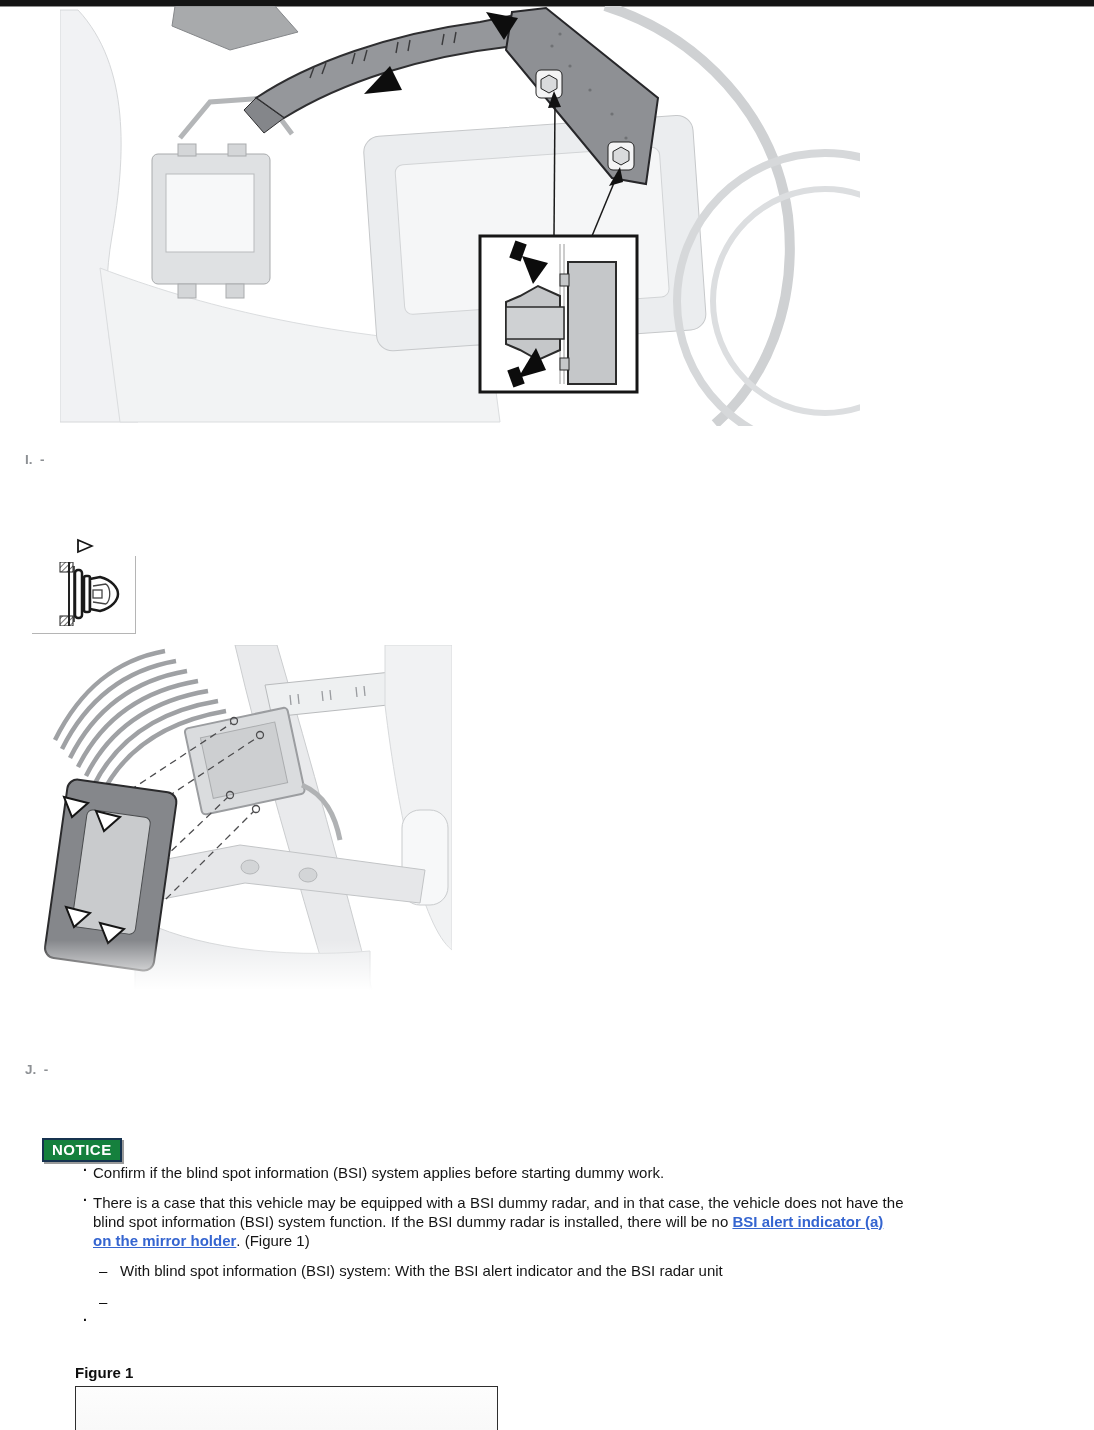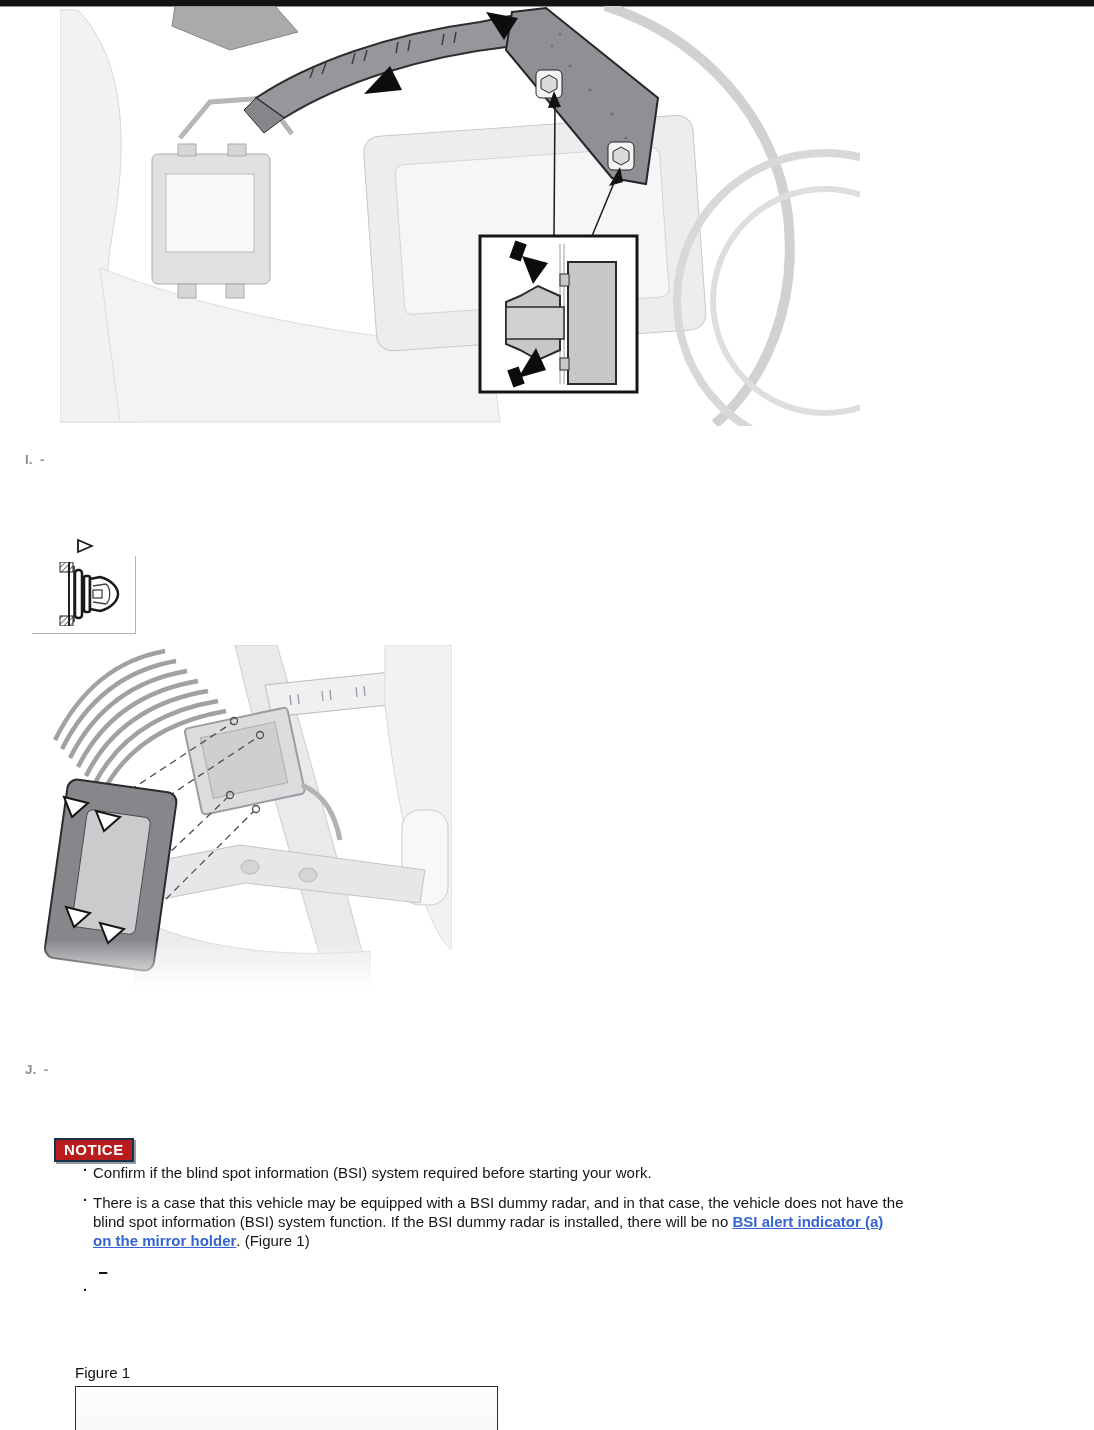--- a/index.html
+++ b/index.html
@@ -12,38 +12,38 @@
   .abs{position:absolute;}
   
   .top-bar{left:0;top:0;width:1094px;height:6px;background:#141414;border-bottom:1px solid #8f8f8f;}
   
   .step-label{font-size:13.5px;font-weight:bold;color:#8d9094;white-space:pre;}
   
   .clip-box{left:32px;top:556px;width:103px;height:77px;background:#ffffff;
     border-right:1px solid #b5b5b5;border-bottom:1px solid #b5b5b5;}
   
   .notice-badge{
-    left:54px;top:1138px;
+    left:42px;top:1138px;
     display:inline-block;padding:1px 8px 2px 8px;
-    background:#b91c1c;color:#ffffff;
+    background:#15803d;color:#ffffff;
     font-size:15px;font-weight:bold;letter-spacing:.5px;
     border:2px solid #16324f;
     box-shadow:2px 2px 0 #9b9b9b;
   }
   
   .notice-list{left:83px;top:1163px;width:822px;font-size:15px;line-height:19px;}
   .n-item{position:relative;padding-left:10px;margin-bottom:11px;}
   .n-item .glyph{position:absolute;left:0;top:-2px;font-weight:bold;font-size:14px;color:#111;}
   .n-sub{position:relative;margin-left:16px;padding-left:21px;margin-bottom:12px;}
   .n-sub .glyph{position:absolute;left:0;top:0;color:#111;}
   .n-sub-first{margin-top:6px;}
   .n-last{margin-top:33px;}
   .bsi-link{color:#3565d0;font-weight:bold;text-decoration:underline;cursor:pointer;}
   
-  .figure1-label{left:75px;top:1364px;font-size:15px;font-weight:normal;color:#0e0e0e;}
+  .figure1-label{left:75px;top:1364px;font-size:15px;font-weight:bold;color:#0e0e0e;}
   .figure1-box{left:75px;top:1386px;width:421px;height:80px;
     border:1.5px solid #2e2e2e;background:linear-gradient(#fdfdfd,#f5f5f5);}
   svg{display:block;}
 </style>
 </head>
 <body>
 
 <div class="abs top-bar"></div>
 
 <div class="abs" style="left:60px;top:6px;width:800px;height:420px;">
@@ -232,21 +232,21 @@
   </g>
   <rect x="0" y="295" width="412" height="50" fill="url(#fade2)"></rect>
 </svg>
 </div>
 
 <div class="abs step-label" style="left:25px;top:1062px;">J.  -</div>
 
 <div class="abs notice-badge">NOTICE</div>
 
 <div class="abs notice-list" id="notice-list">
-    <div class="n-item"><span class="glyph">·</span><span class="txt"><span>Confirm if the blind spot information (BSI) system required before starting your work.</span></span></div>
+    <div class="n-item"><span class="glyph">·</span><span class="txt"><span>Confirm if the blind spot information (BSI) system applies before starting dummy work.</span></span></div>
     <div class="n-item"><span class="glyph">·</span><span class="txt"><span>There is a case that this vehicle may be equipped with a BSI dummy radar, and in that case, the vehicle does not have the blind spot information (BSI) system function. If the BSI dummy radar is installed, there will be no </span><a class="bsi-link">BSI alert indicator (a) on the mirror holder</a><span>. (Figure 1)</span></span></div>
-    <div class="n-sub n-sub-first"><span class="glyph">–</span></div>
+    <div class="n-sub n-sub-first"><span class="glyph">–</span><span class="txt"><span>With blind spot information (BSI) system: With the BSI alert indicator and the BSI radar unit</span></span></div>
     <div class="n-sub"><span class="glyph">–</span></div>
     <div class="n-item n-last"><span class="glyph">·</span></div>
   </div>
 
 <div class="abs figure1-label">Figure 1</div>
 <div class="abs figure1-box"></div>
 
 </body></html>

